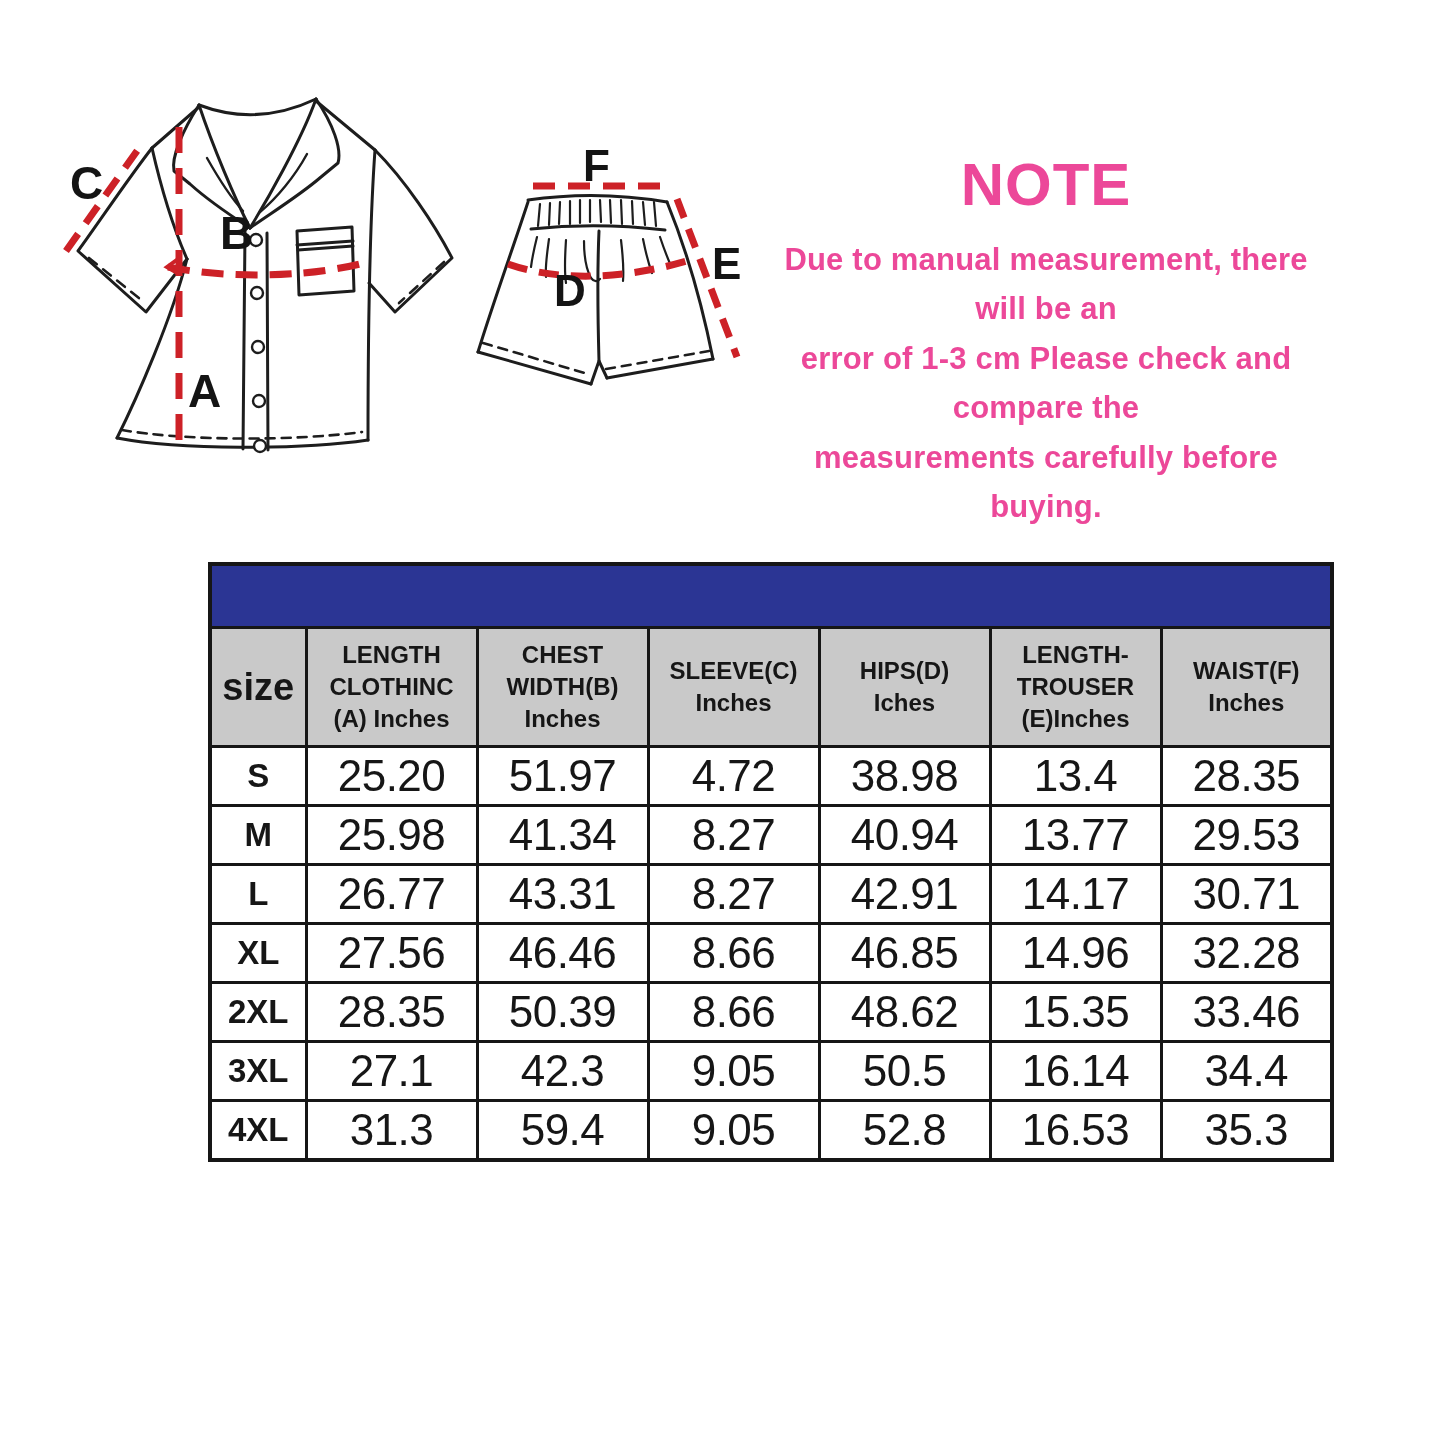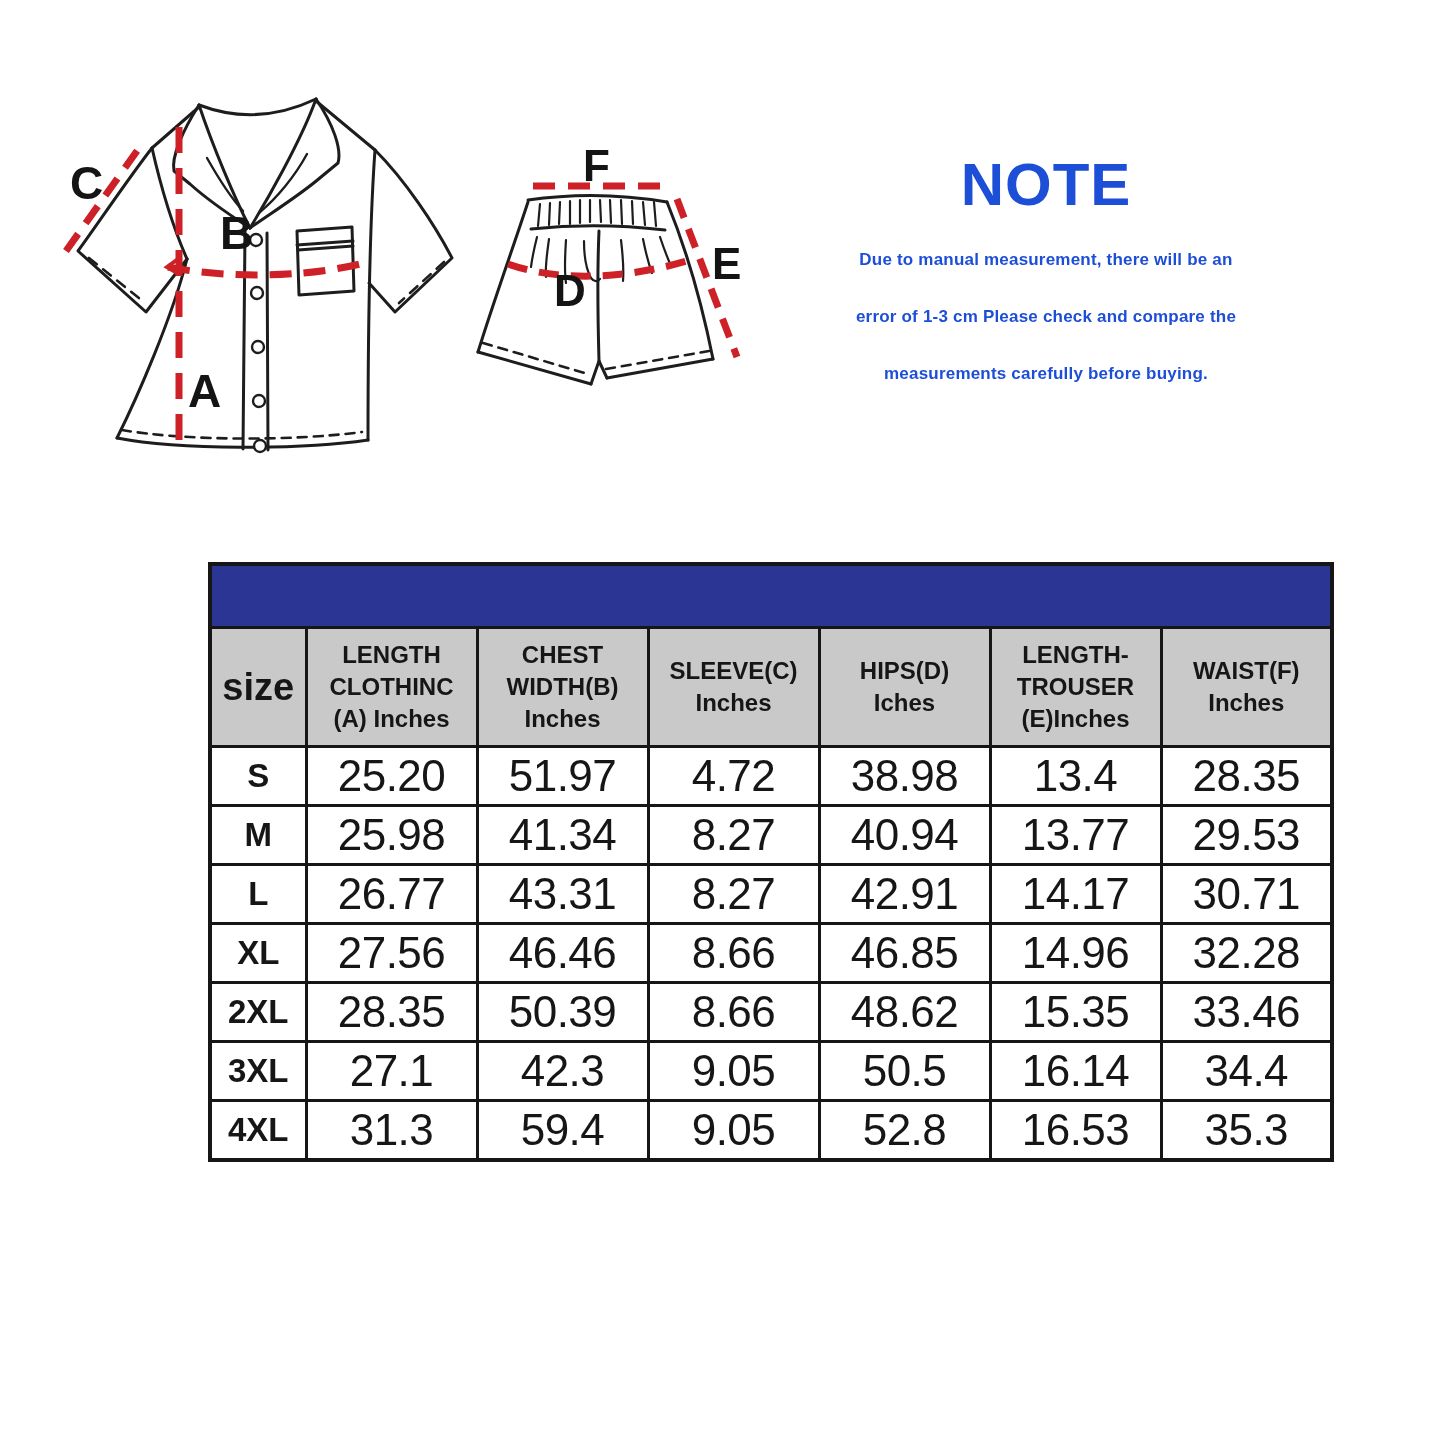--- a/index.html
+++ b/index.html
@@ -4,23 +4,23 @@
 <style>
   html,body { margin:0; padding:0; background:#ffffff; }
   .canvas {
     position:relative; width:1445px; height:1445px; background:#ffffff;
     font-family:"Liberation Sans", sans-serif; overflow:hidden;
   }
   .sketch { position:absolute; }
   #shirt-svg { left:50px; top:78px; }
   #shorts-svg { left:455px; top:140px; }
 
-  .note-block { position:absolute; left:772px; top:150px; width:548px; text-align:center; color:#1d4ed8; }
+  .note-block { position:absolute; left:772px; top:150px; width:548px; text-align:center; color:#ec4899; }
   .note-title { font-size:60px; font-weight:900; letter-spacing:1px; margin:0 0 16px 0; }
-  .note-line  { font-size:17px; font-weight:700; line-height:49px; margin:8px; letter-spacing:0.2px; }
+  .note-line  { font-size:31px; font-weight:700; line-height:49px; margin:1px; letter-spacing:0.2px; }
 
   table.size-table {
     position:absolute; left:164px; top:562px; width:1122px;
     border-collapse:collapse; table-layout:fixed; background:#ffffff;
     border:4px solid #161616;
     margin-left:44px;
   }
   .size-table th, .size-table td {
     border:3px solid #161616; text-align:center; vertical-align:middle;
     color:#161616; padding:0; overflow:hidden;

